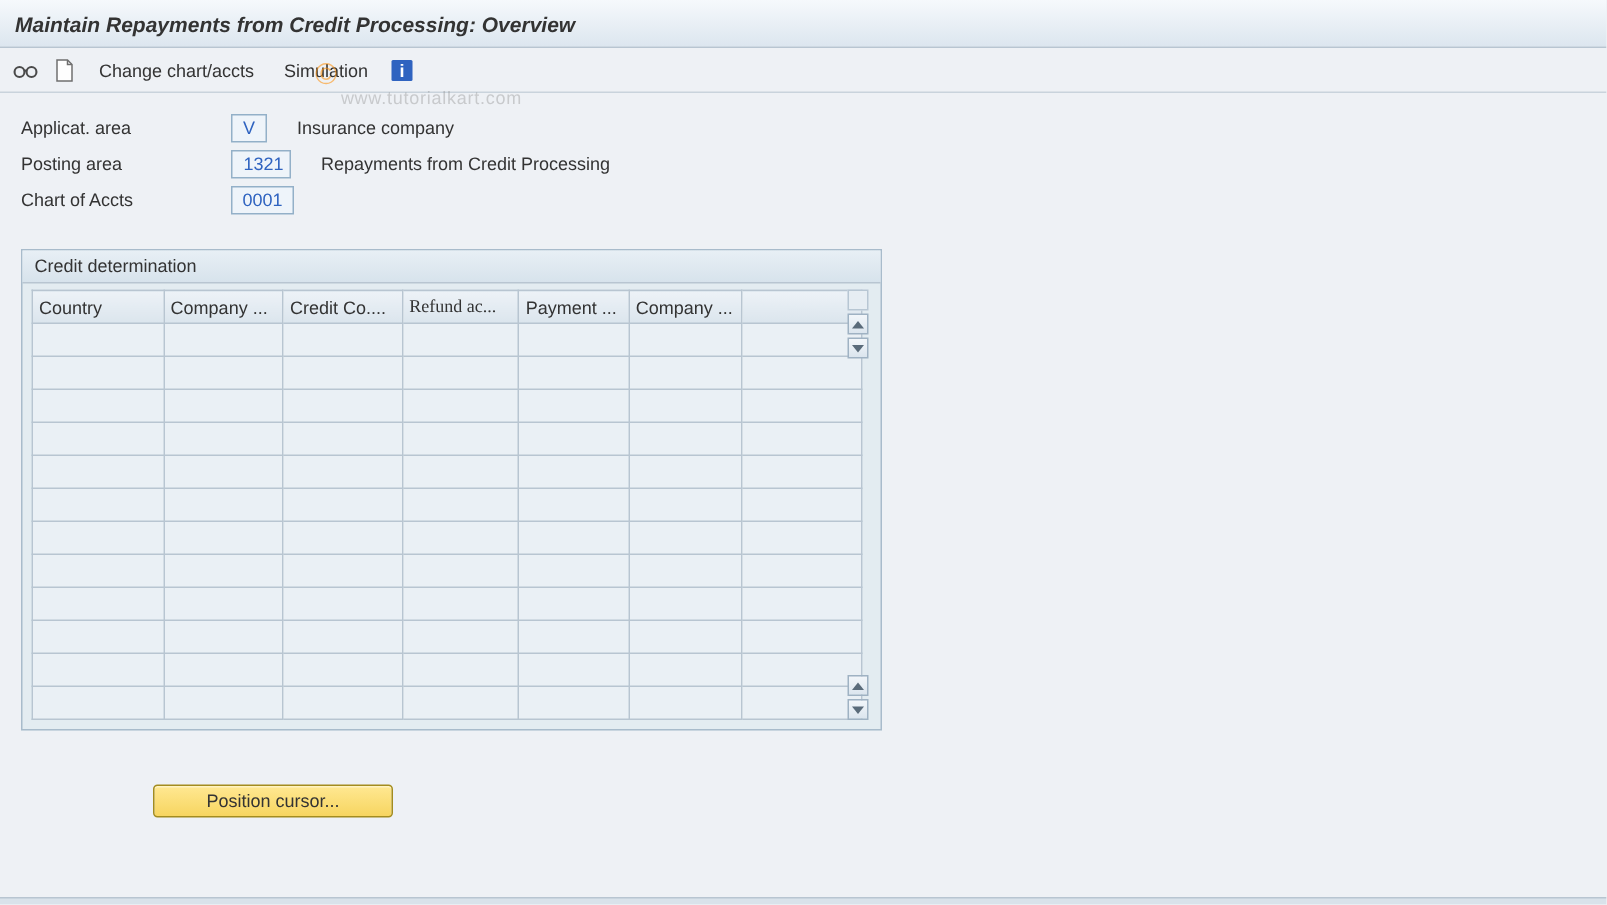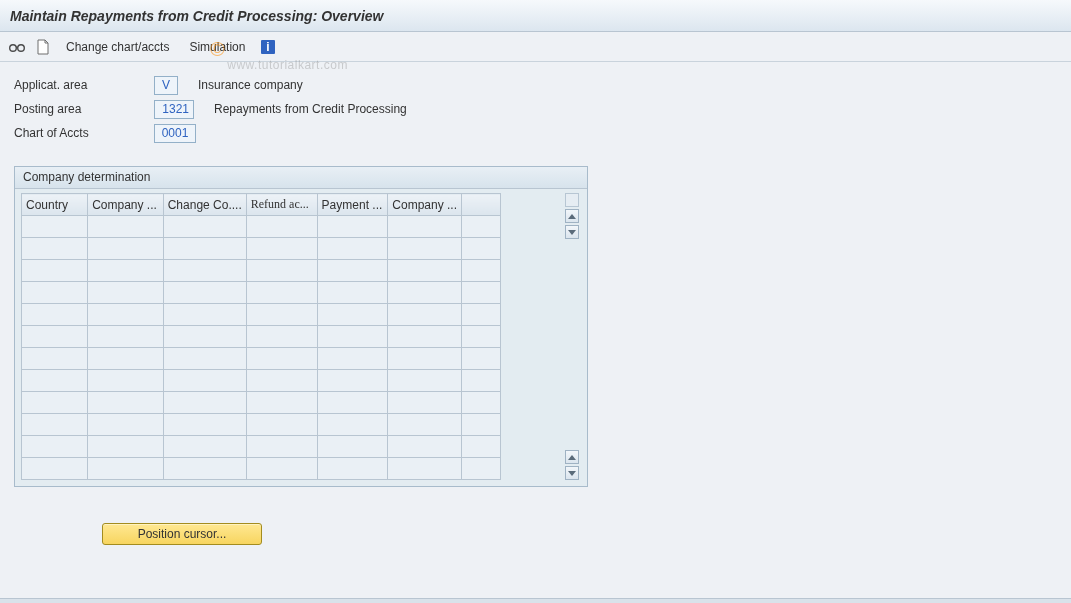--- a/index.html
+++ b/index.html
@@ -102,21 +102,21 @@
       padding: 3px 8px;
       height: 22px;
       color: #333;
     }
     .table-container {
       padding: 4px 6px 6px 6px;
       position: relative;
     }
     .data-table {
       border-collapse: collapse;
-      width: 480px;
+      width: 554px;
       background: #f4f8fb;
     }
     .data-table th, .data-table td {
       border: 1px solid #b8c5d1;
       height: 22px;
       text-align: left;
       padding: 0 4px;
       font-weight: normal;
       color: #333;
       background: #eaf0f5;
@@ -271,28 +271,28 @@
     <input class="field-input w-1321" readonly="" value="1321" style="">
     <span class="field-desc">Repayments from Credit Processing</span>
   </div>
 
   <div class="field-row">
     <span class="field-label">Chart of Accts</span>
     <input class="field-input w-0001" readonly="" value="0001" style="">
   </div>
 
   <div class="groupbox">
-    <div class="groupbox-header">Company determination</div>
+    <div class="groupbox-header">Credit determination</div>
     <div class="table-container">
       <table class="data-table">
         <thead>
           <tr>
             <th class="c0">Country</th>
             <th class="c1">Company ...</th>
-            <th class="c2">Change Co....</th>
+            <th class="c2">Credit Co....</th>
             <th class="c3">Refund ac...</th>
             <th class="c4">Payment ...</th>
             <th class="c5">Company ...</th>
             <th class="c6"></th>
           </tr>
         </thead>
         <tbody id="tbody">
             <tr>
               <td class="c0"></td>
               <td class="c1"></td>

